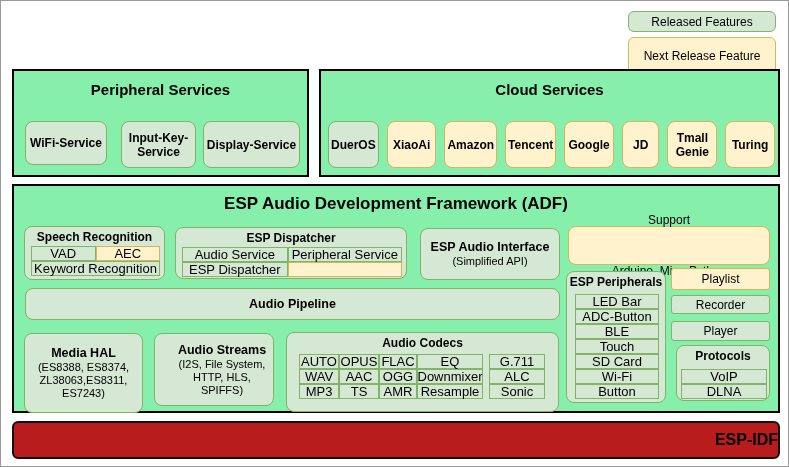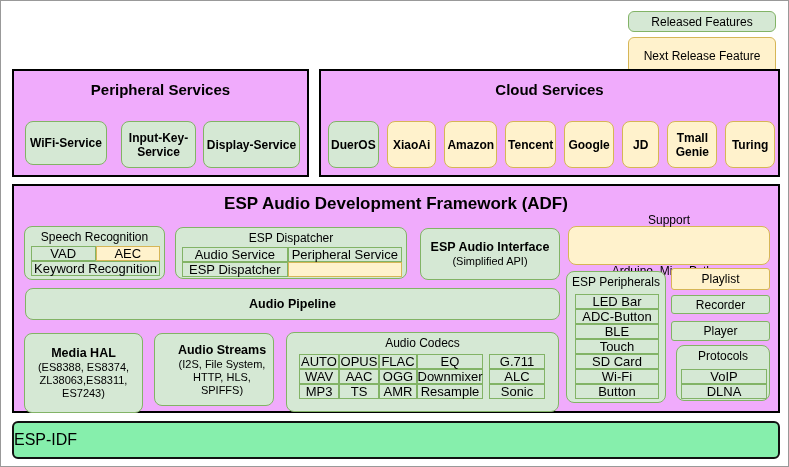--- a/index.html
+++ b/index.html
@@ -8,44 +8,44 @@
     border:1px solid #999;box-sizing:border-box;
     font-family:"Liberation Sans", sans-serif;color:#000;overflow:hidden;
   }
   .abs{position:absolute;box-sizing:border-box;}
   
   .green{background:#d5e8d4;border:1px solid #82b366;}
   .yellow{background:#fff2cc;border:1px solid #d6b656;}
   
   .legend-chip{border-radius:6px;display:flex;align-items:center;justify-content:center;font-size:12px;}
   
-  .section{background:#f0abfc;border:2px solid #000;}
+  .section{background:#86efac;border:2px solid #000;}
   .section-title{font-weight:bold;font-size:15px;text-align:center;padding-top:10px;}
   .adf-title{font-weight:bold;font-size:17px;text-align:center;padding-top:8px;}
   
   .panel{border-radius:8px;}
-  .panel-title{font-weight:normal;font-size:12px;text-align:center;padding-top:3px;line-height:15px;}
+  .panel-title{font-weight:bold;font-size:12px;text-align:center;padding-top:3px;line-height:15px;}
   
   .chip{border-radius:8px;display:flex;align-items:center;justify-content:center;
         text-align:center;font-weight:bold;font-size:12px;line-height:14px;padding:2px;}
   
   .flat{border-radius:3px;display:flex;align-items:center;justify-content:center;font-size:12px;}
   
   .cells{display:grid;}
   .cell{background:#d5e8d4;border:1px solid #82b366;font-size:13px;line-height:13px;
         text-align:center;display:flex;align-items:center;justify-content:center;box-sizing:border-box;}
   .cell.y{background:#fff2cc;border-color:#d6b656;}
   .centered-col{display:flex;flex-direction:column;align-items:center;justify-content:center;text-align:center;}
   .sub{font-size:11px;font-weight:normal;line-height:13px;}
   .b12{font-weight:bold;font-size:12.5px;line-height:15px;}
   .cloud-row{display:flex;gap:8px;padding:0 7px;align-items:stretch;}
   .cloud-row .chip{flex:1;}
   .cloud-row .chip.narrow{flex:0.72;}
-  .espidf{background:#86efac;border:2px solid #111;border-radius:6px;display:flex;
-          align-items:center;justify-content:flex-start;font-weight:normal;font-size:16px;}
+  .espidf{background:#b91c1c;border:2px solid #111;border-radius:6px;display:flex;
+          align-items:center;justify-content:flex-end;font-weight:bold;font-size:16px;}
 </style>
 </head>
 <body>
 
 <div class="canvas">
 
   <div class="abs legend-chip green" style="left:627px;top:10px;width:148px;height:21px;">
     <span>Released Features</span>
   </div>
   <div class="abs legend-chip yellow" style="left:627px;top:36px;width:148px;height:37px;">

